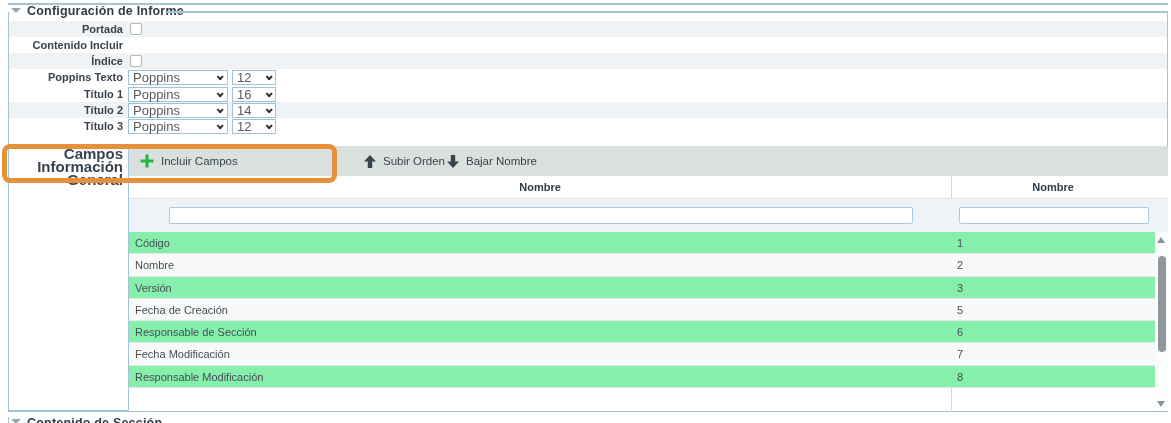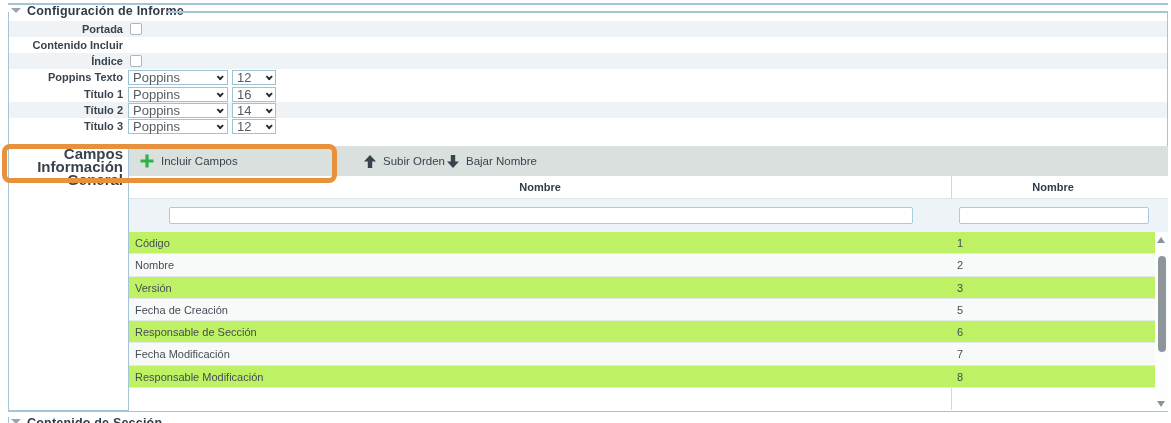--- a/index.html
+++ b/index.html
@@ -65,21 +65,21 @@
   .tbtn svg { display:block; }
   .hdr-row { position:absolute; left:0; top:30px; width:100%; height:23px; background:#fff; border-bottom:1px solid #DCE6EA; }
   .hdr-cell { position:absolute; top:0; height:23px; line-height:23px; text-align:center; font-weight:bold; color:#313C46; font-size:11px; }
   .col-div { position:absolute; left:822px; top:30px; width:1px; height:234px; background:#CDD9E0; }
   .filter-row { position:absolute; left:0; top:53px; width:100%; height:33px; background:#EDF3F7; }
   .filter-input {
     position:absolute; top:8px; height:17px; border:1px solid #A9CBE0; border-radius:2px;
     background:#fff; padding:0 4px; font-size:11px; color:#39434D; outline:none;
   }
   .rows { position:absolute; left:0; top:86px; width:1026px; height:178px; }
-  .drow { position:relative; width:100%; height:22.25px; border-bottom:1px solid #E2E9E8; background:#bef264; cursor:pointer; }
+  .drow { position:relative; width:100%; height:22.25px; border-bottom:1px solid #E2E9E8; background:#86efac; cursor:pointer; }
   .drow:nth-child(even) { background:#F8FAFA; }
   .cell-nombre { position:absolute; left:6px; top:0; height:22px; line-height:22px; color:#454D54; font-size:11px; }
   .cell-orden { position:absolute; left:828px; top:0; height:22px; line-height:22px; color:#454D54; font-size:11px; }
 
   
   .scrollbar { position:absolute; left:1026px; top:86px; width:13px; height:178px; background:#FCFDFD; }
   .sb-btn { position:absolute; left:0; width:13px; height:14px; cursor:pointer; }
   .tri-up { position:absolute; left:2px; top:5px; width:0; height:0; border-left:4.5px solid transparent; border-right:4.5px solid transparent; border-bottom:6px solid #8A939B; }
   .tri-down { position:absolute; left:2px; top:5px; width:0; height:0; border-left:4.5px solid transparent; border-right:4.5px solid transparent; border-top:6px solid #8A939B; }
   .sb-thumb { position:absolute; left:2.5px; top:24px; width:8px; height:96px; background:#8E969C; border-radius:5px; cursor:grab; }

